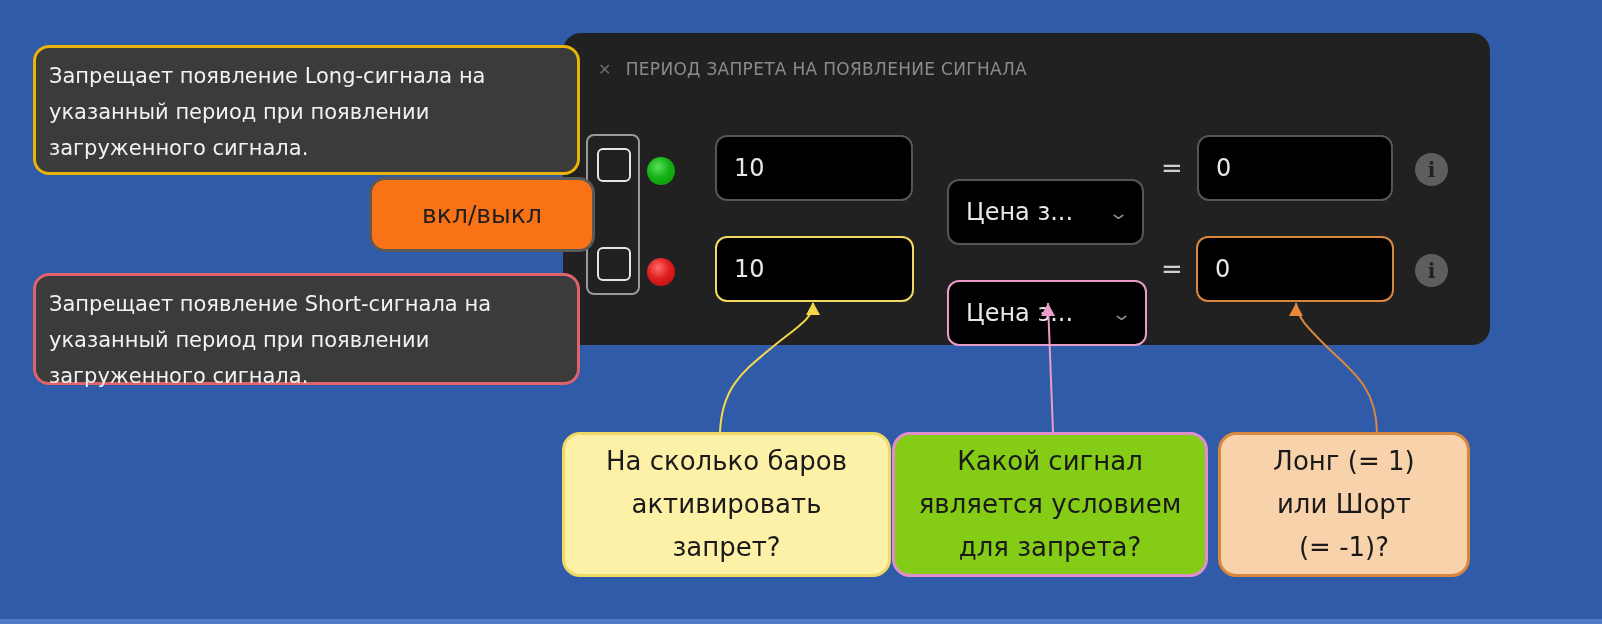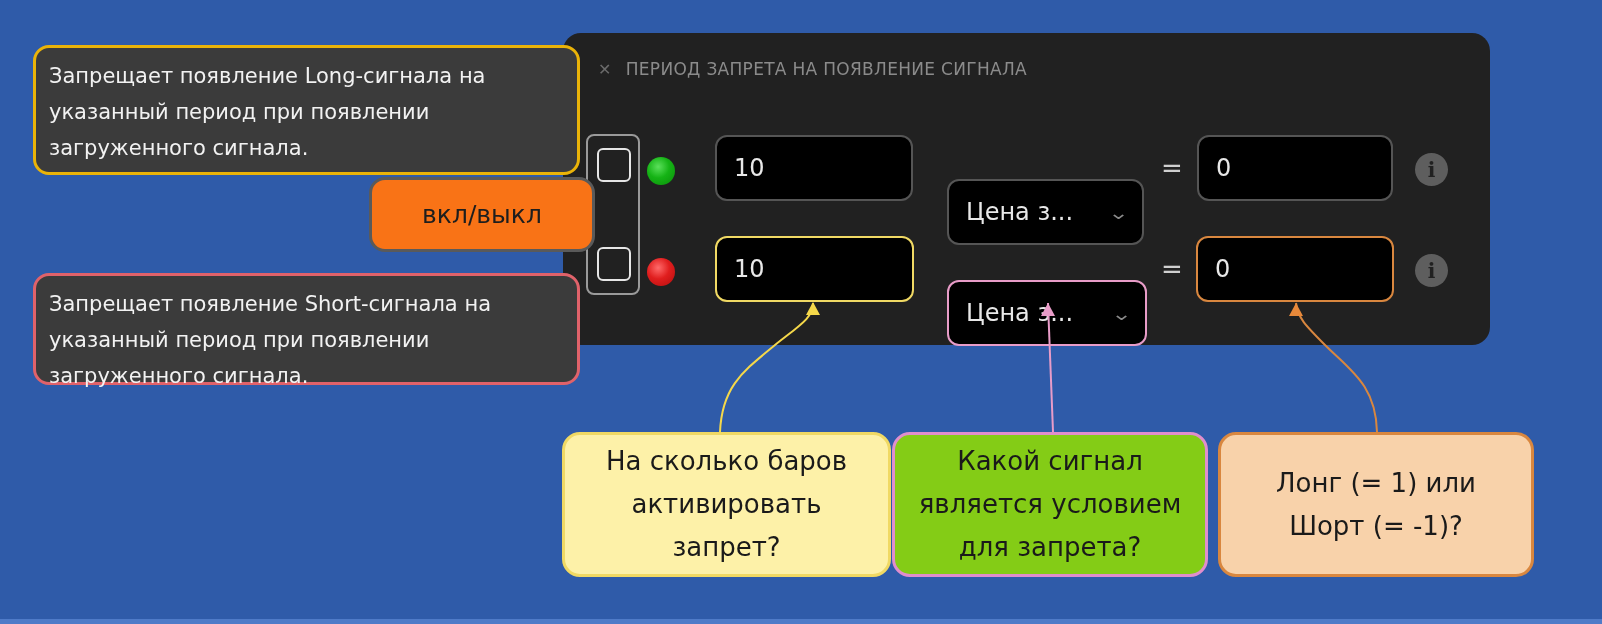--- a/index.html
+++ b/index.html
@@ -64,21 +64,21 @@
   }
 
   
   .callout {
     position: absolute; top: 432px; height: 145px; box-sizing: border-box; border-radius: 18px;
     display: flex; align-items: center; justify-content: center; text-align: center;
     color: #1a1a1a; font-size: 26px; line-height: 43px; padding: 0 10px;
   }
   .callout.yellow { left: 562px; width: 329px; background: #fdf1a8; border: 3px solid #f0d964; }
   .callout.pink { left: 892px; width: 316px; background: #84cc16; border: 3px solid #e08ecc; }
-  .callout.orange { left: 1218px; width: 316px; background: #f8d2aa; border: 3px solid #d9873f; }
+  .callout.orange { left: 1218px; width: 252px; background: #f8d2aa; border: 3px solid #d9873f; }
 
   svg.connectors { position: absolute; left: 0; top: 0; pointer-events: none; }
 </style>
 </head>
 <body>
 
 <div class="bottom-strip"></div>
 
 <div class="panel">
   <div class="panel-header">

